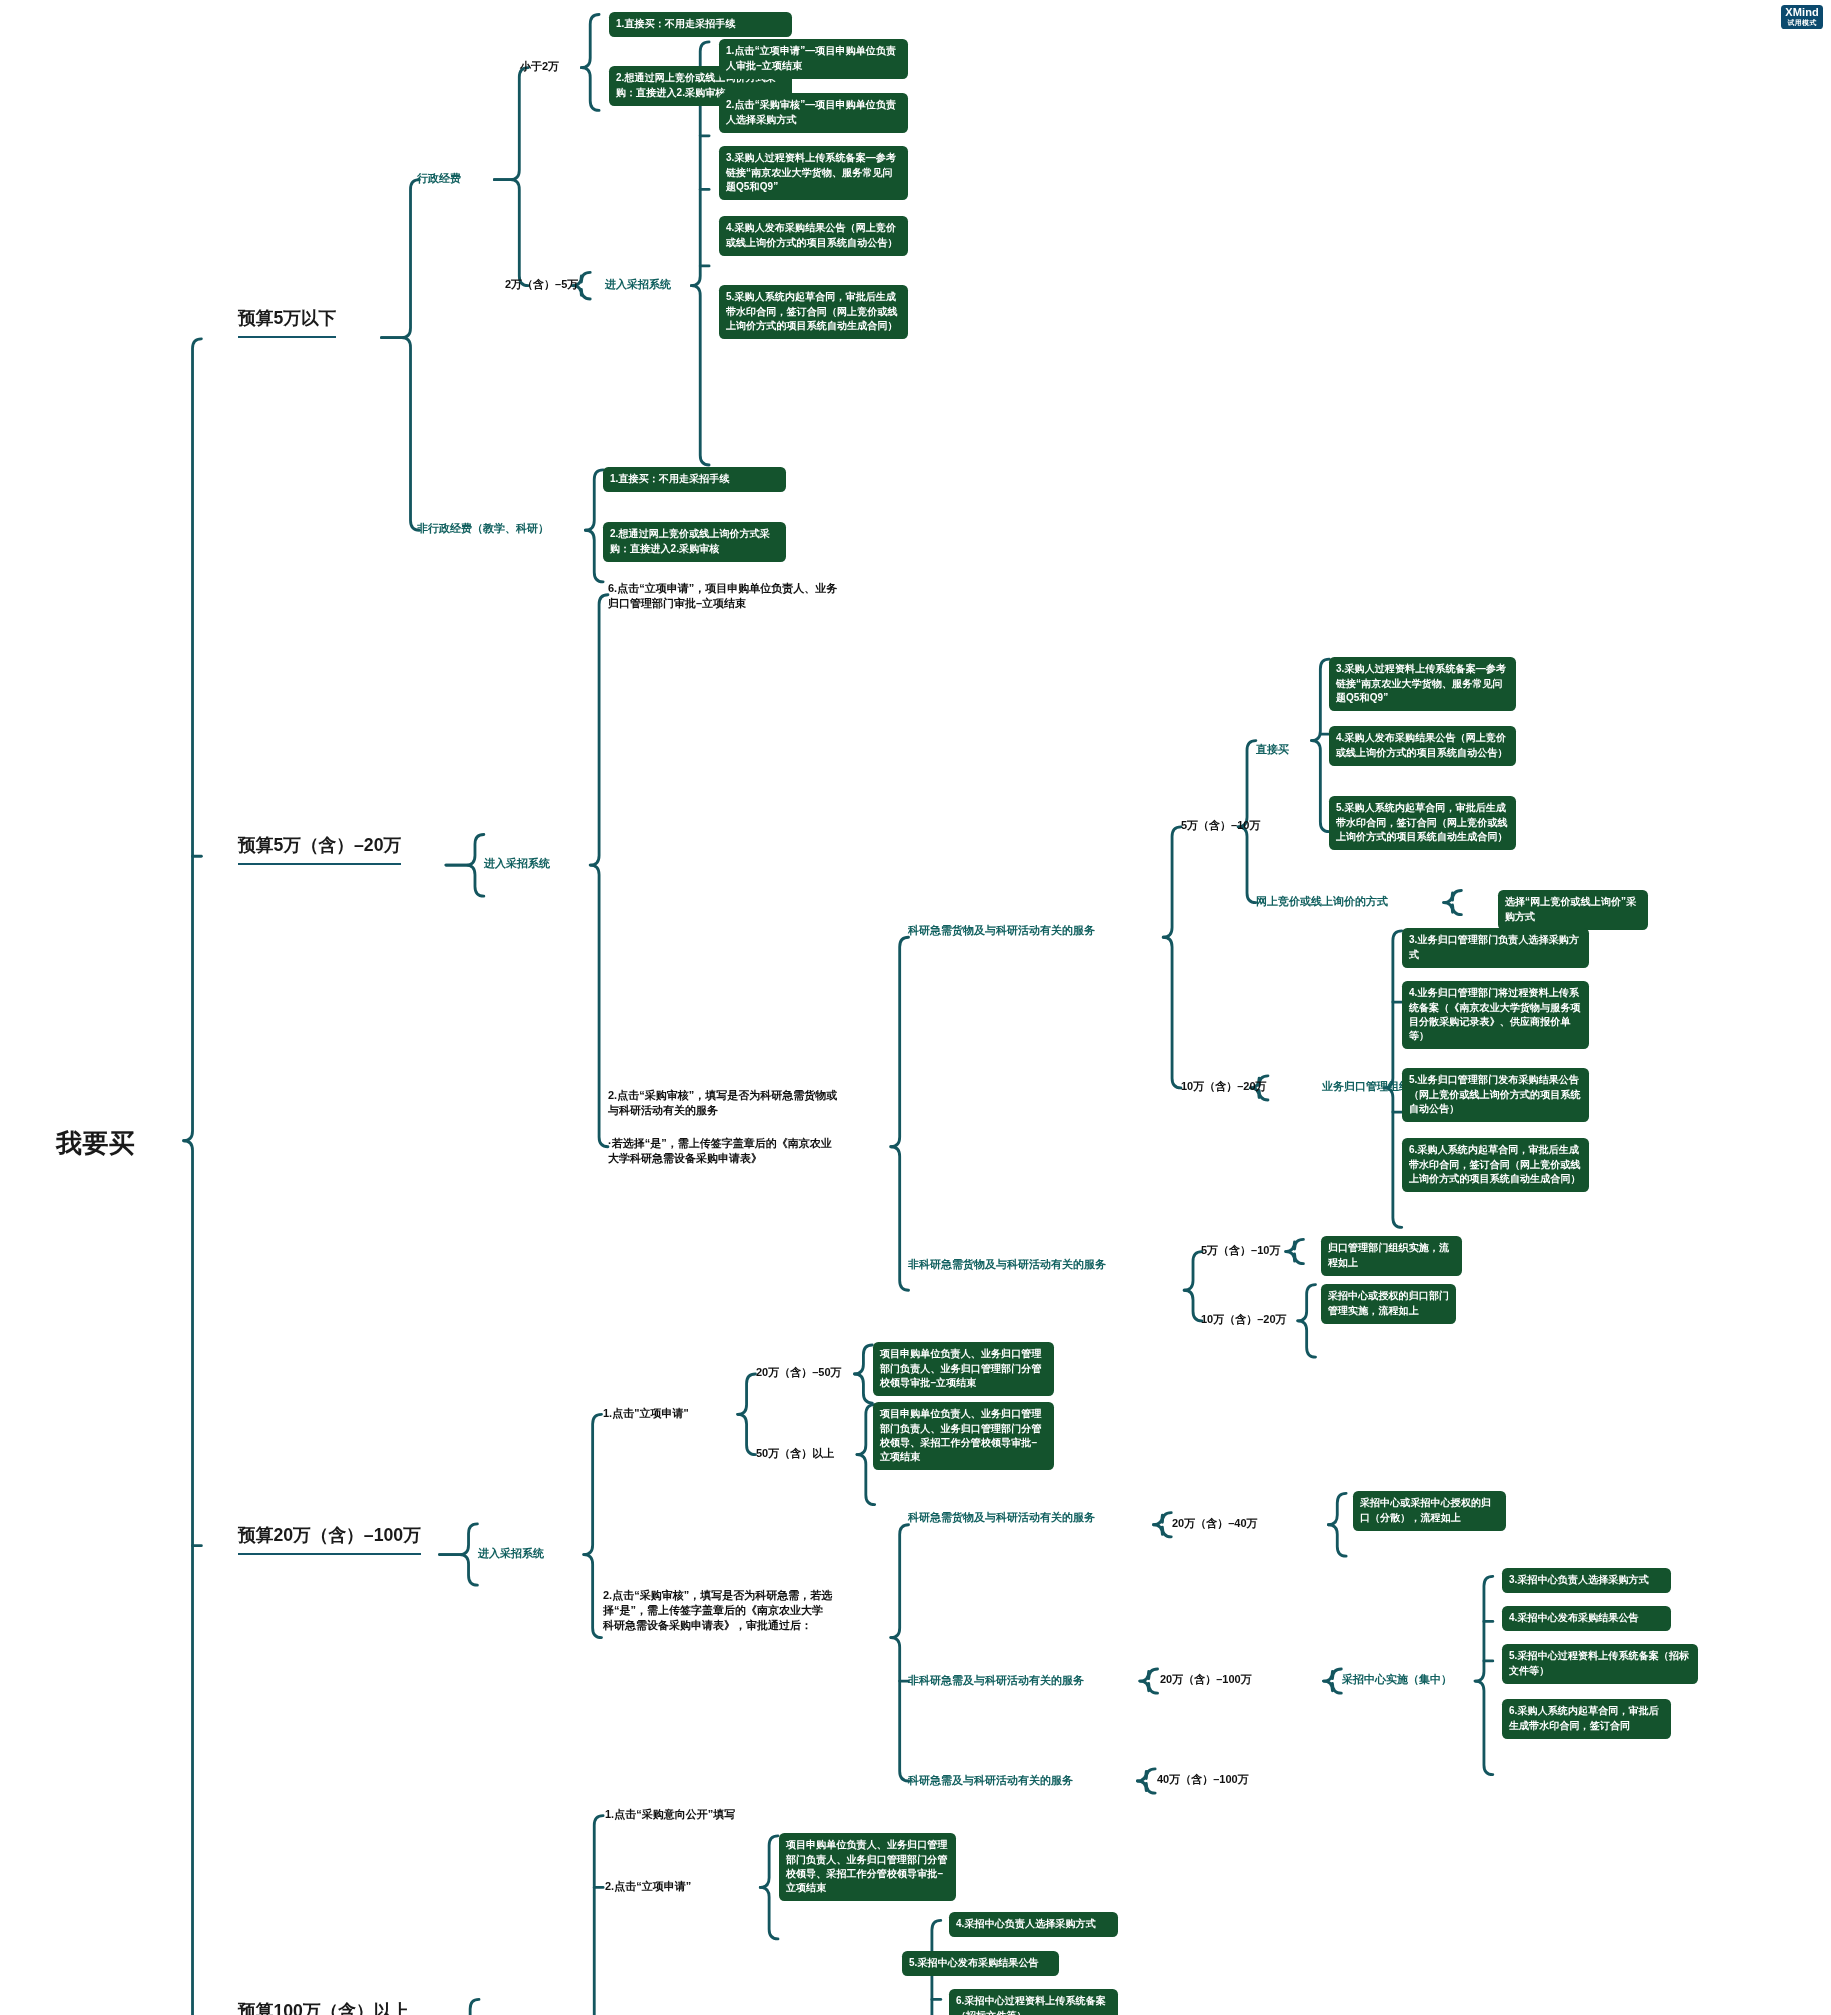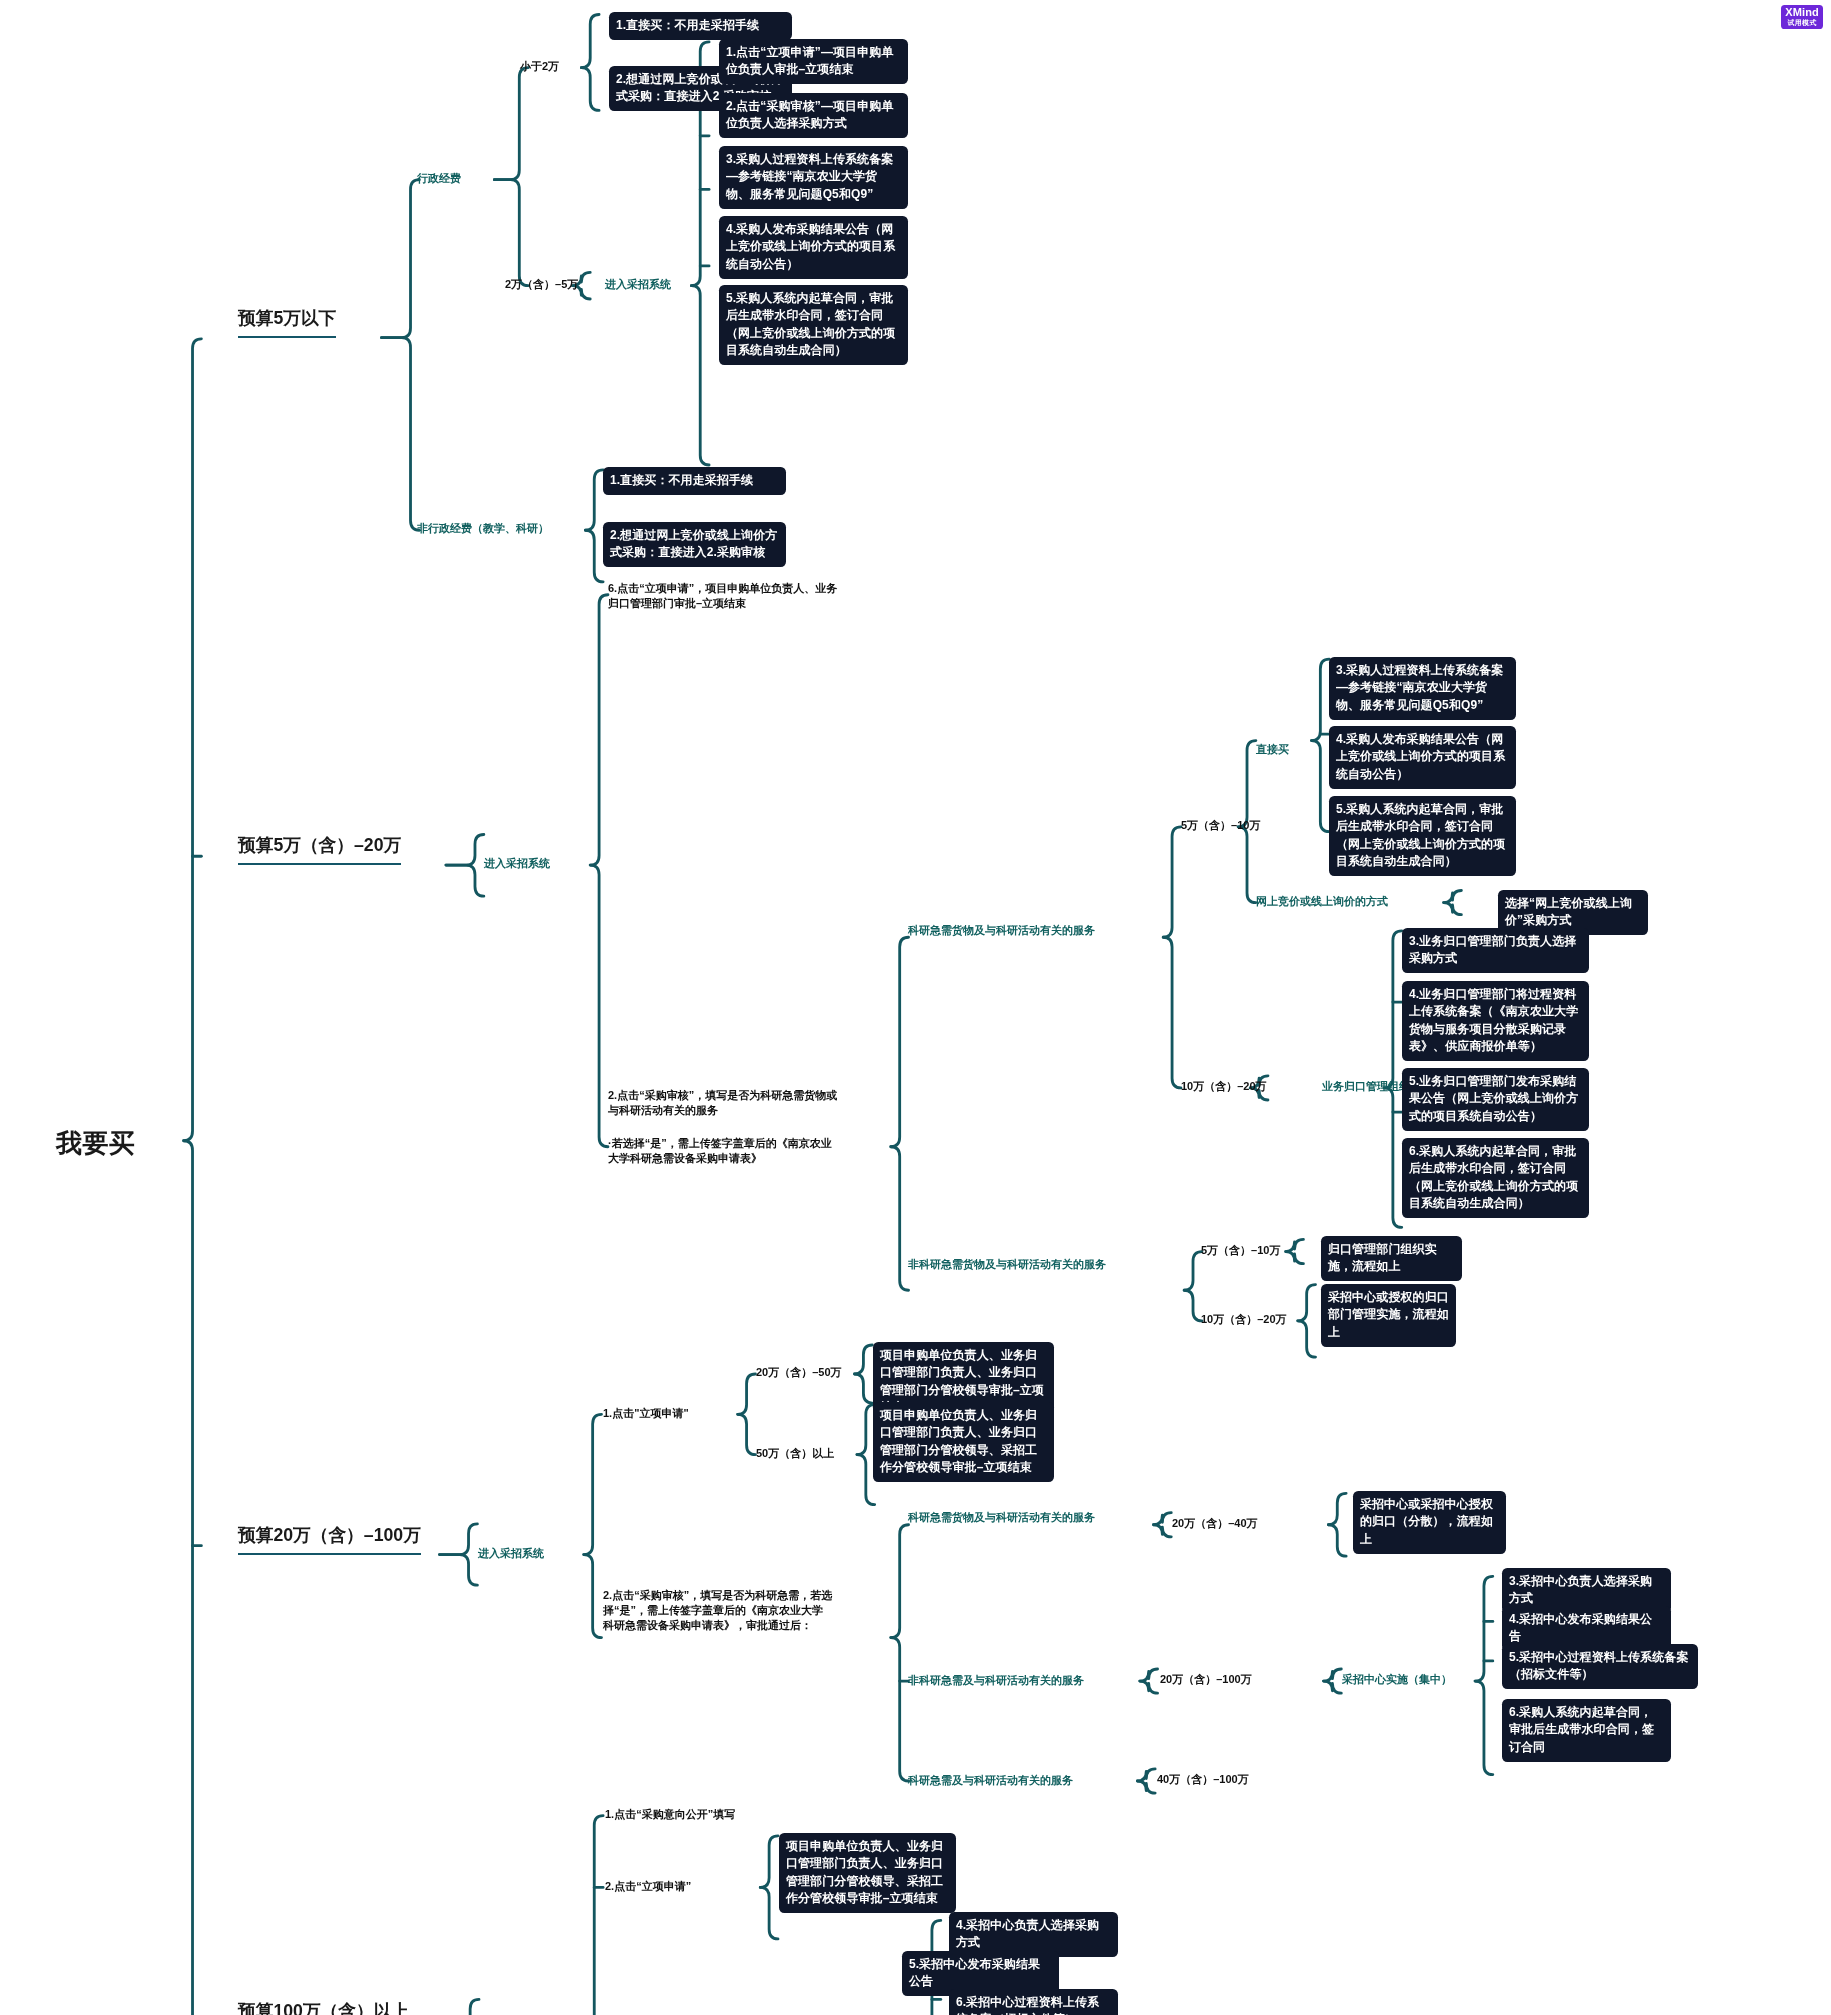--- a/index.html
+++ b/index.html
@@ -27,29 +27,29 @@
     font-size:11px;font-weight:bold;color:#111111;white-space:nowrap;line-height:1.38;
   }
   .dark-label.wrap{white-space:normal;}
 
   .teal-label{
     font-size:11px;font-weight:bold;color:#11605f;line-height:1.38;white-space:nowrap;
   }
   .teal-label.wrap{white-space:normal;}
 
   .box{
-    background:#0f172a;color:#ffffff;border-radius:5.2px;
-    font-size:12px;font-weight:bold;line-height:1.44;
+    background:#14532d;color:#ffffff;border-radius:5.2px;
+    font-size:10px;font-weight:bold;line-height:1.44;
     padding:5.2px 6.9px 5.6px 6.9px;letter-spacing:0.1px;
   }
 
   
   .xmind-badge{
     position:absolute;right:8.9px;top:4.8px;width:42px;height:24px;
-    background:#6d28d9;border-radius:3.6px;color:#fff;text-align:center;
+    background:#0c4a6e;border-radius:3.6px;color:#fff;text-align:center;
     display:flex;flex-direction:column;align-items:center;justify-content:center;
     line-height:1;
   }
   .xmind-badge .xm-word{font-size:11px;font-weight:bold;letter-spacing:0.1px;}
   .xmind-badge .xm-sub{font-size:6.9px;font-weight:bold;margin-top:2px;letter-spacing:0.4px;}
 </style>
 </head>
 <body>
 
 <div id="canvas">

